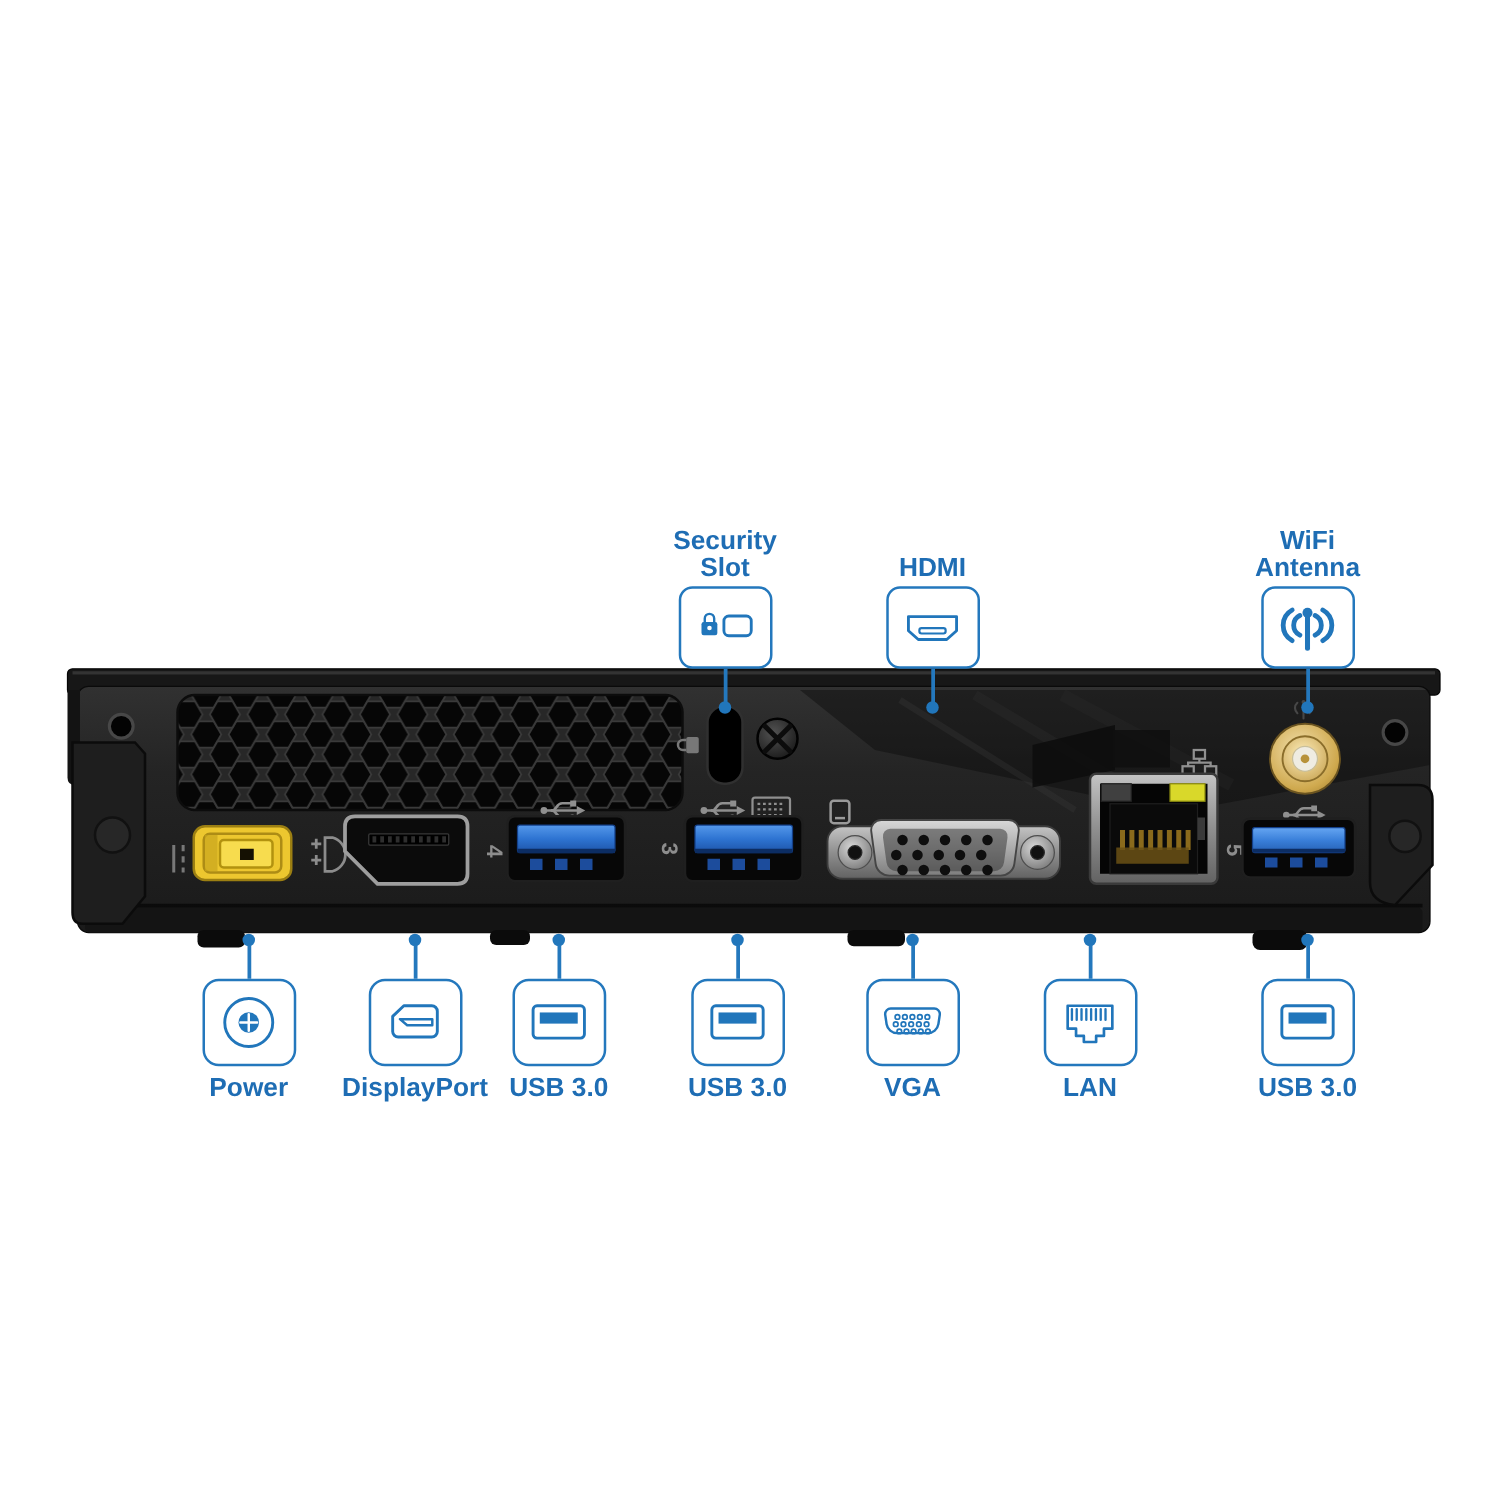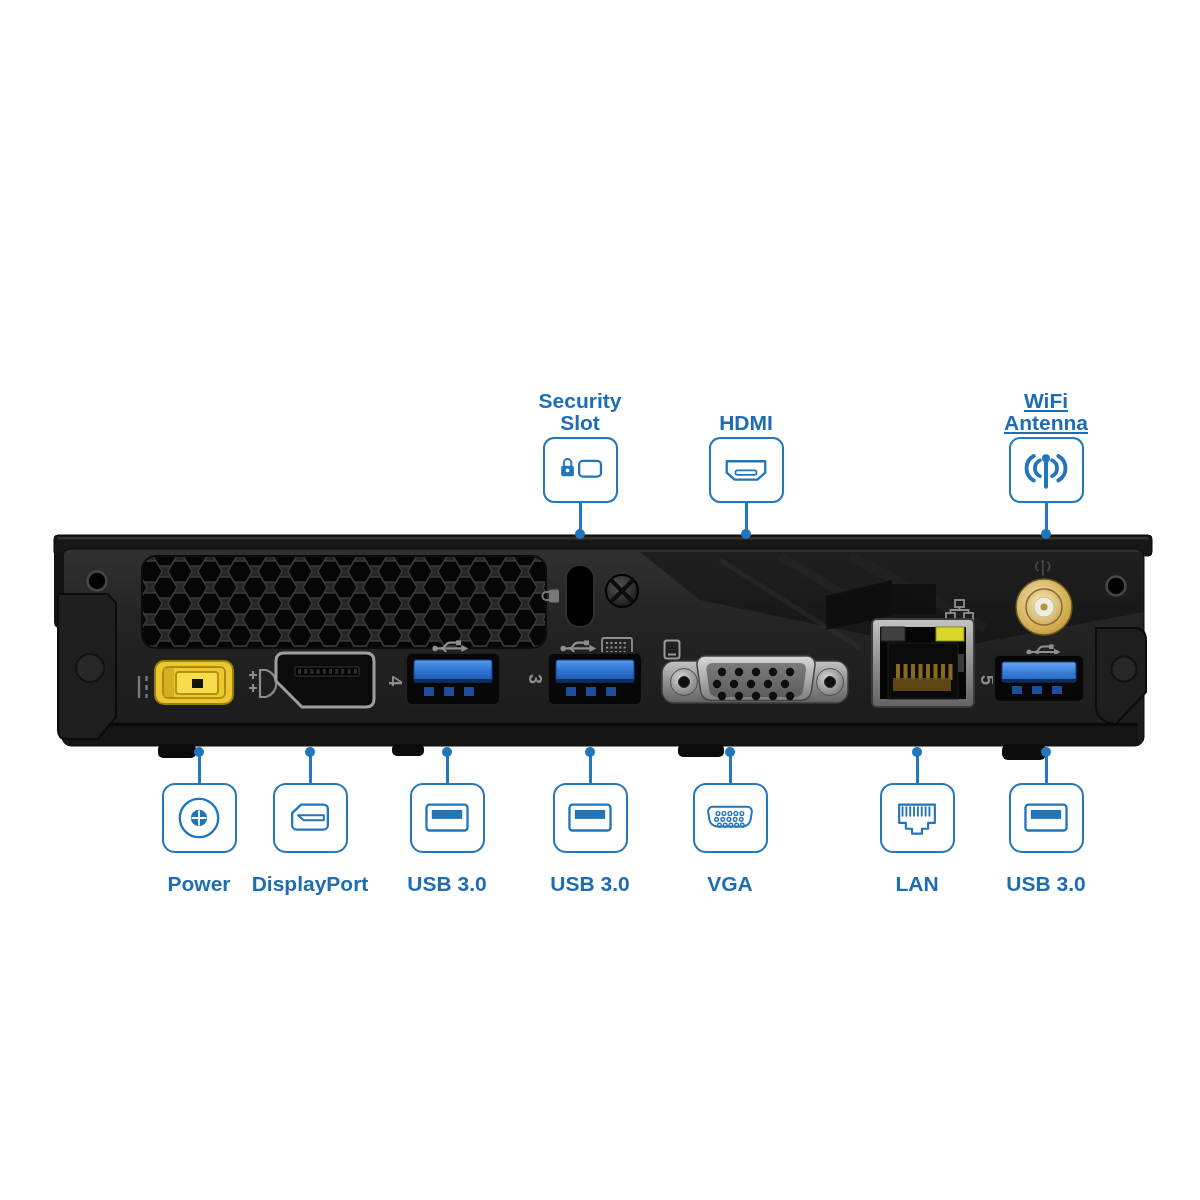--- a/index.html
+++ b/index.html
@@ -3,23 +3,23 @@
 <meta charset="utf-8">
 <style>
   html,body{margin:0;padding:0;background:#ffffff;}
   .scene{position:relative;width:1200px;height:1200px;background:#ffffff;overflow:hidden;
          font-family:"Liberation Sans",sans-serif;}
   .device-svg{position:absolute;left:0;top:0;width:1200px;height:1200px;}
   .callout{position:absolute;width:120px;display:flex;flex-direction:column;align-items:center;}
   .callout.top{top:388px;}
   .callout.bottom{top:747px;}
   .co-label{font-weight:bold;font-size:21px;color:#1e6db4;text-align:center;line-height:1.08;}
-  .top .co-label{height:47px;display:flex;align-items:flex-end;justify-content:center;margin-bottom:2px;}
-  .bottom .co-label{margin-top:20px;}
-  .co-label.wrap{max-width:92px;text-decoration:underline;}
+  .top .co-label{height:47px;display:flex;align-items:flex-end;justify-content:center;margin-bottom:2px;margin-top:32px;}
+  .bottom .co-label{margin-top:7px;}
+  .co-label.wrap{max-width:92px;}
   .co-box{width:75px;height:66px;border:2.5px solid #2478bd;border-radius:11px;background:#fff;
           display:flex;align-items:center;justify-content:center;box-sizing:border-box;}
   .bottom .co-box{height:70px;border-radius:13px;}
   .co-line{width:3px;height:27px;background:#2478bd;}
   .co-dot{width:10px;height:10px;border-radius:50%;background:#2176bb;}
   .top .co-dot{margin-top:-1px;}
   .bottom .co-dot{margin-bottom:-1px;}
   .co-icon{stroke:#2176bb;fill:none;stroke-width:2.4;stroke-linejoin:round;stroke-linecap:round;}
   .co-icon .fillb{fill:#2176bb;stroke:none;}
   .co-icon .fillw{fill:#ffffff;stroke:none;}
@@ -345,21 +345,21 @@
     <div class="co-box">
       <svg class="co-icon" viewBox="0 0 64 56">
         <circle cx="32" cy="28" r="21.5" stroke-width="2.6"></circle>
         <circle class="fillb" cx="32" cy="28" r="9.2"></circle>
         <path d="M32,20.5 V35.5 M24.5,28 H39.5" stroke="#fff" stroke-width="2.2"></path>
       </svg>
     </div>
     <div class="co-label">Power</div>
   </div>
 
-  <div class="callout bottom" style="left:250px">
+  <div class="callout bottom" style="left:272px">
     <div class="co-dot"></div>
     <div class="co-line"></div>
     <div class="co-box">
       <svg class="co-icon" viewBox="0 0 64 56">
         <path d="M22,13 L12,22.5 V36 a5,5 0 0 0 5,5 h30 a5,5 0 0 0 5,-5 V18 a5,5 0 0 0 -5,-5 z" stroke-width="2.6"></path>
         <path d="M18.5,25 h29 v5.5 H25 l-6.5,-5.5 z" stroke-width="2.2"></path>
       </svg>
     </div>
     <div class="co-label">DisplayPort</div>
   </div>
@@ -409,21 +409,21 @@
             <circle cx="26.6" cy="36" r="2.1"></circle>
             <circle cx="33" cy="36" r="2.1"></circle>
             <circle cx="39.4" cy="36" r="2.1"></circle>
             <circle cx="45.8" cy="36" r="2.1"></circle>
         </g>
       </svg>
     </div>
     <div class="co-label">VGA</div>
   </div>
 
-  <div class="callout bottom" style="left:857px">
+  <div class="callout bottom" style="left:812px">
     <div class="co-dot"></div>
     <div class="co-line"></div>
     <div class="co-box">
       <svg class="co-icon" viewBox="0 0 64 56">
         <path d="M12,13 h40 v20.5 h-7.5 v6.5 h-7 v5.5 h-11 v-5.5 h-7 v-6.5 H12 z" stroke-width="2.4"></path>
         <g stroke-width="2.1">
           <line x1="15.8" y1="16" x2="15.8" y2="25.5"></line>
             <line x1="20.1" y1="16" x2="20.1" y2="25.5"></line>
           <line x1="24.4" y1="16" x2="24.4" y2="25.5"></line>
             <line x1="28.7" y1="16" x2="28.7" y2="25.5"></line>

